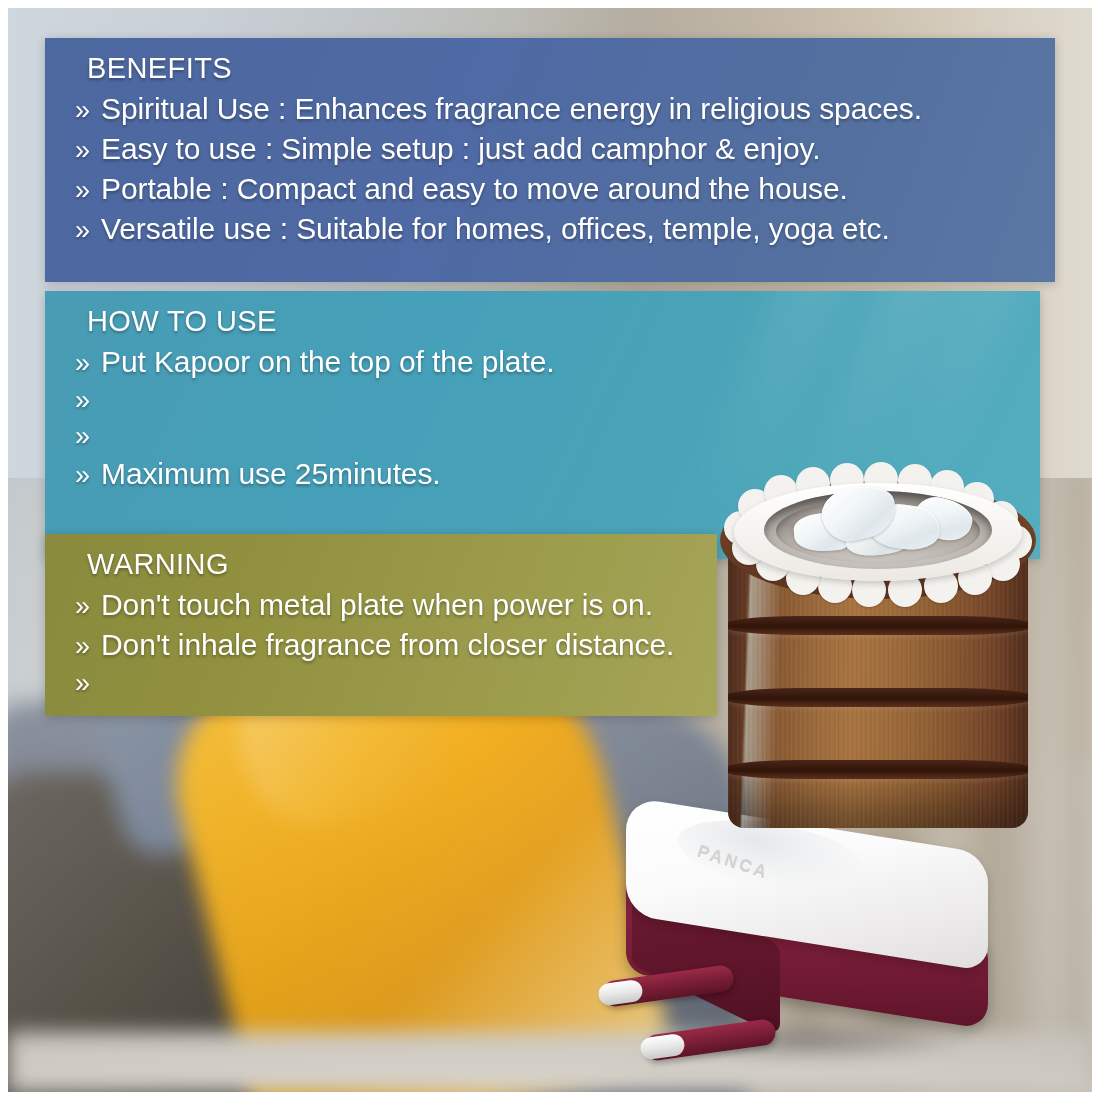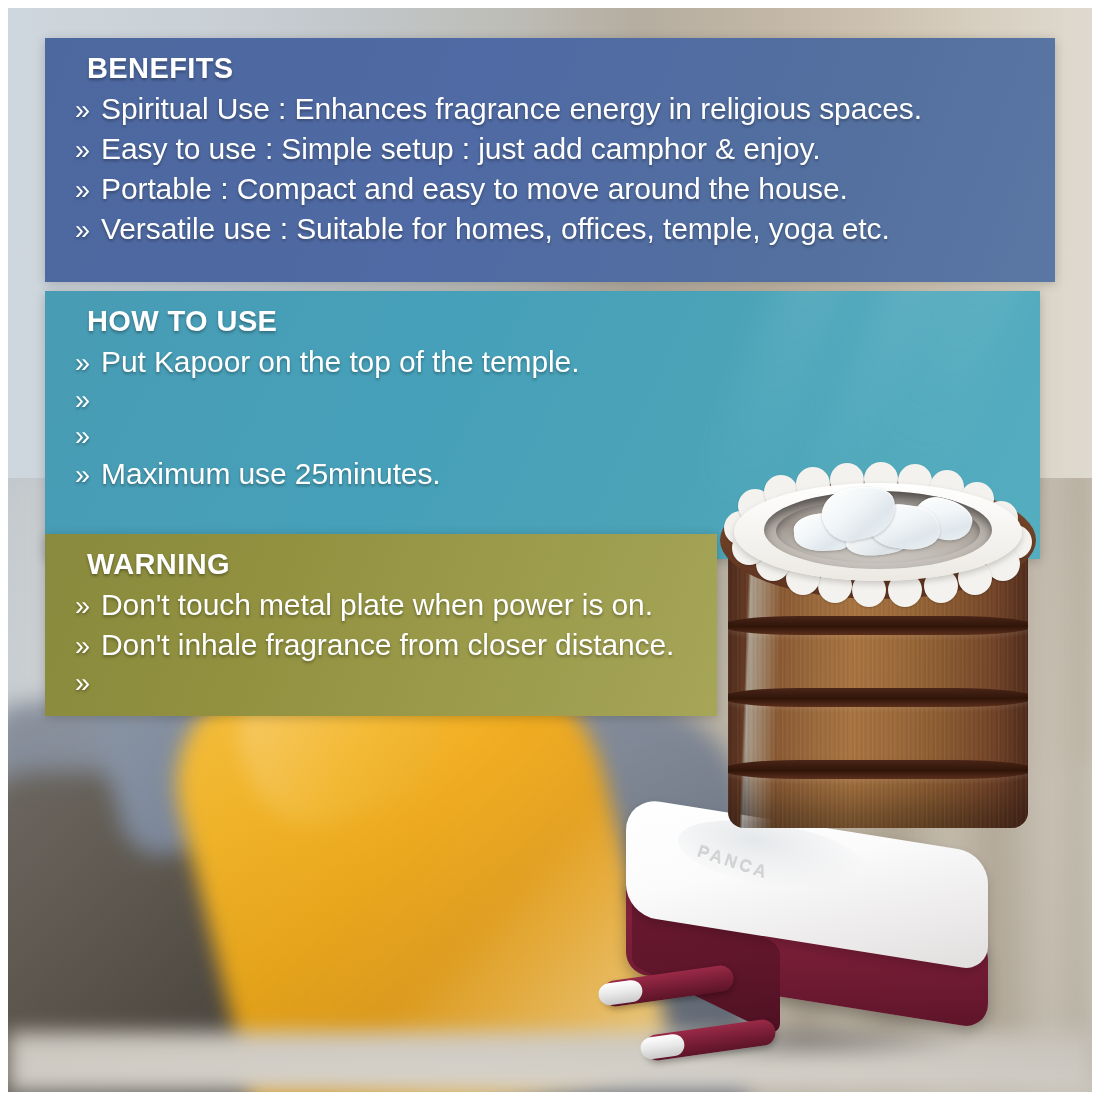--- a/index.html
+++ b/index.html
@@ -132,21 +132,21 @@
 
   
   .panel {
     position:absolute;
     padding:14px 22px 16px 30px;
     color:#ffffff;
     box-shadow:0 2px 10px rgba(0,0,0,.20);
   }
   .panel .p-title {
     font-size:29px;
-    font-weight:700;
+    font-weight:400;
     letter-spacing:.4px;
     margin:0 0 4px 12px;
     text-shadow:0 2px 3px rgba(0,0,0,.32);
     white-space:nowrap;
   }
   .panel ul { list-style:none; }
   .panel li {
     display:flex;
     align-items:baseline;
     font-size:30px;
@@ -363,21 +363,21 @@
     </section>
 
     <section class="panel" id="panel-howto">
       <div class="streak" style="left:700px; top:-90px;"></div>
       <div class="streak" style="left:790px; top:-60px; width:48px;"></div>
       <div class="streak" style="left:860px; top:-110px; width:90px;"></div>
       <h2 class="p-title">HOW TO USE</h2>
       <ul>
         <li>
           <span class="bullet">»</span>
-          <span>Put Kapoor on the top of the temple.</span>
+          <span>Put Kapoor on the top of the plate.</span>
         </li>
         <li>
           <span class="bullet">»</span>
         </li>
         <li>
           <span class="bullet">»</span>
         </li>
         <li>
           <span class="bullet">»</span>
           <span>Maximum use 25minutes.</span>

